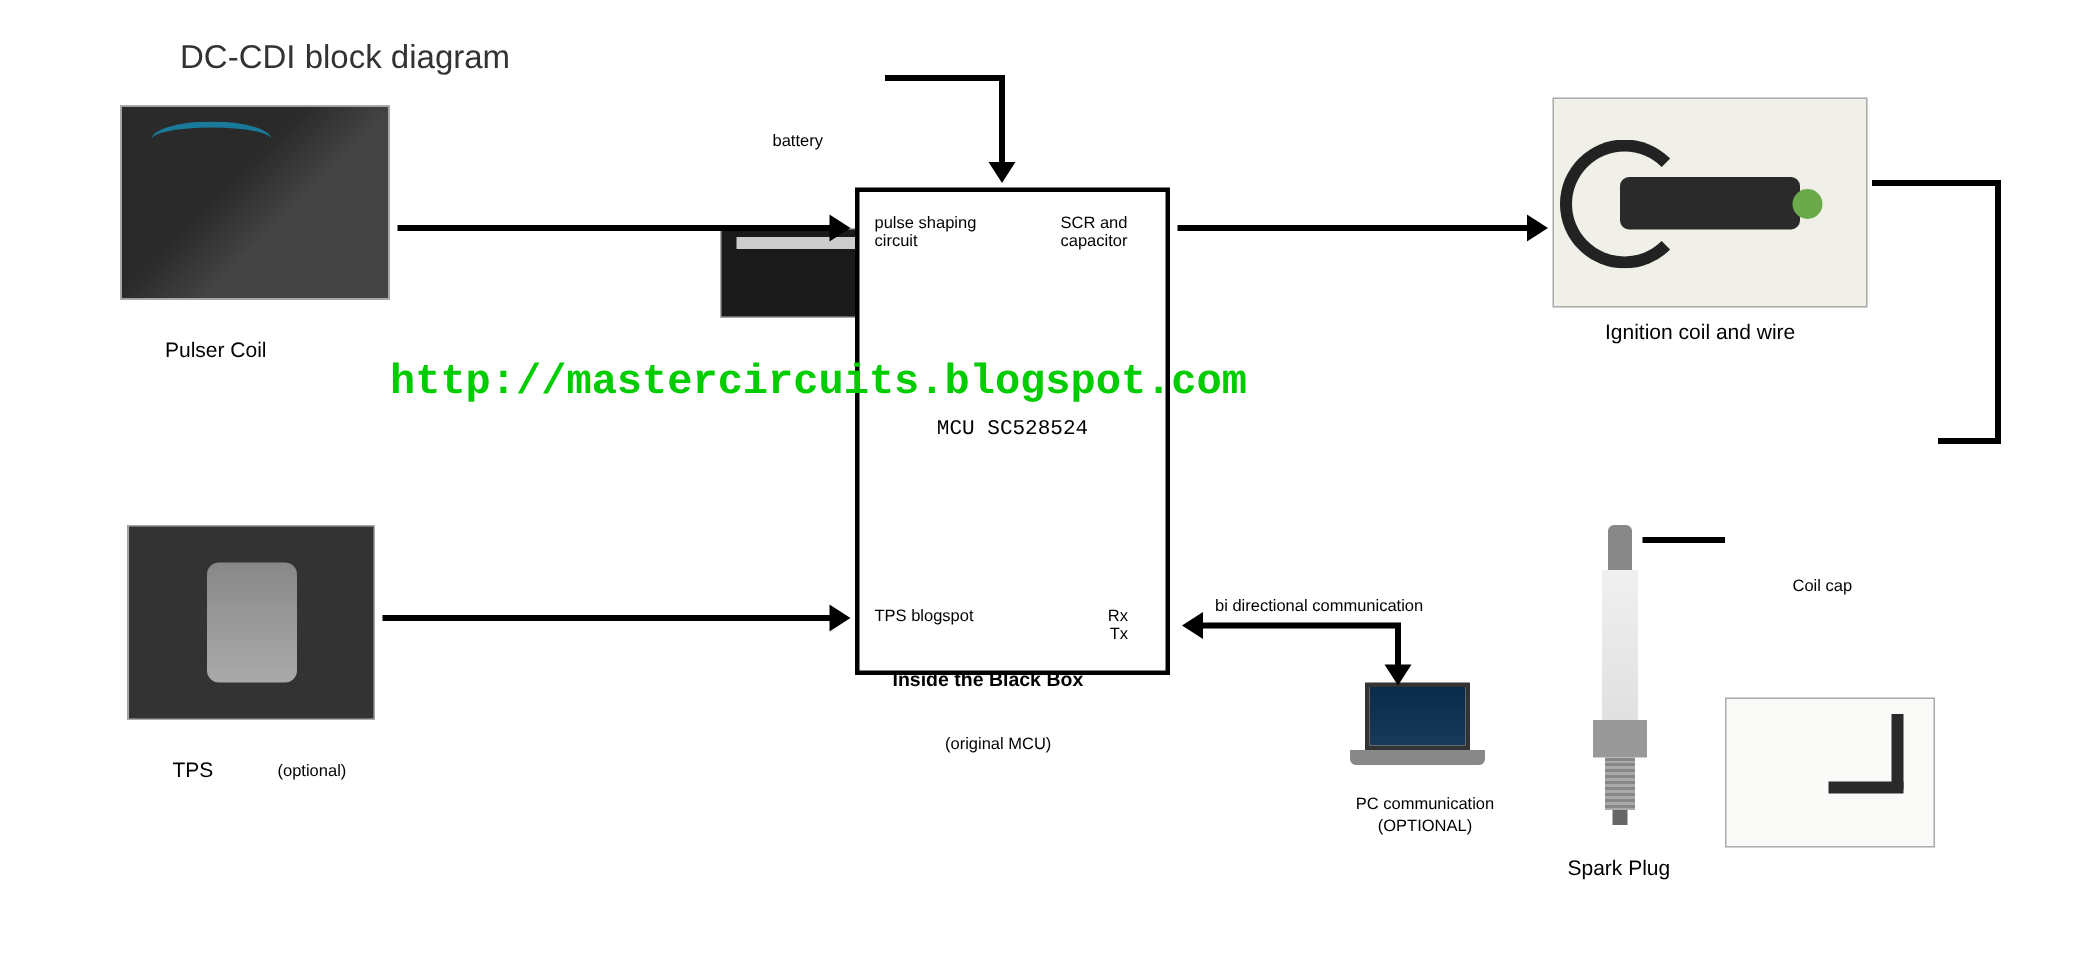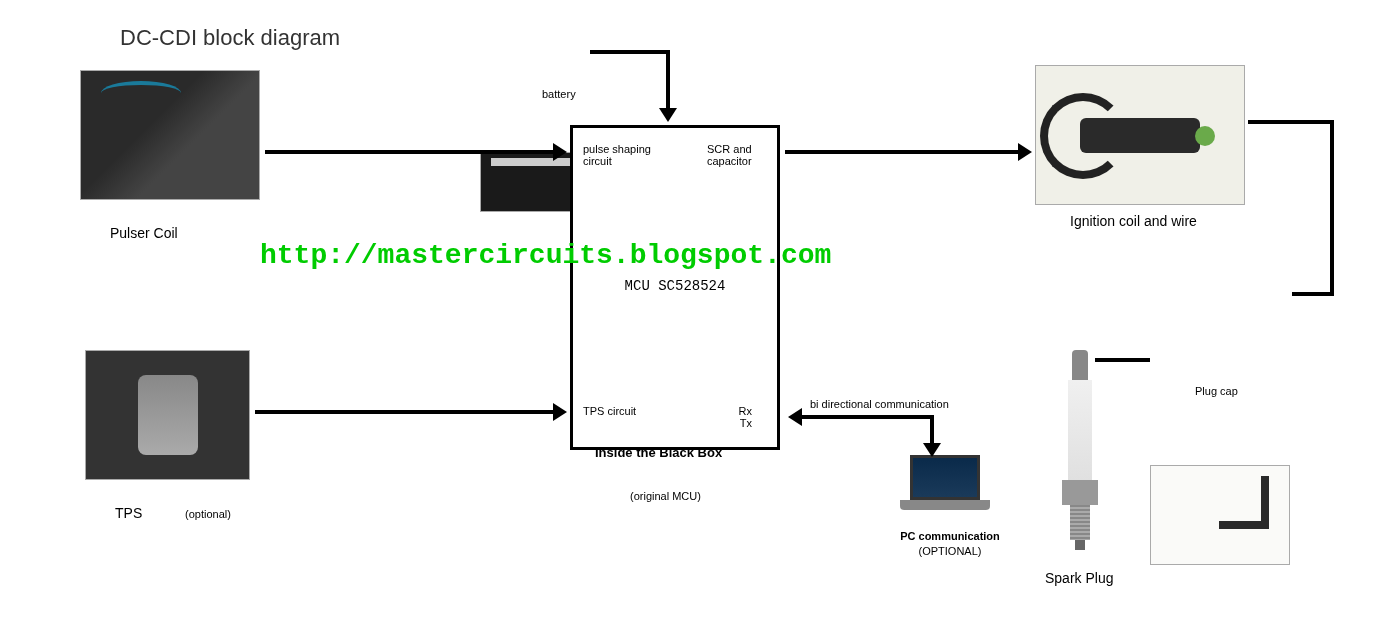--- a/index.html
+++ b/index.html
@@ -212,61 +212,61 @@
 <body>
 
 <div class="title">DC-CDI block diagram</div>
 
 <div class="watermark">http://mastercircuits.blogspot.com</div>
 
 <div class="component-img pulser-coil" style="top:70px; left:80px; width:180px; height:130px;"></div>
 <div class="component-label" style="top:225px; left:110px;">Pulser Coil</div>
 
 <div class="component-img battery-img" style="top:22px; left:480px; width:105px; height:60px;"></div>
-<div class="component-label small" style="top:88px; left:515px;margin-left:27px;">battery</div>
+<div class="component-label small" style="top:88px; left:515px;">battery</div>
 
 <div class="component-img tps-img" style="top:350px; left:85px; width:165px; height:130px;">
   <div class="carb"></div>
 </div>
 <div class="component-label" style="top:505px; left:115px;">TPS</div>
 <div class="component-label small" style="top:508px; left:185px;">(optional)</div>
 
 <div class="block-box main-box">
   <div class="box-label" style="top:15px; left:10px; width:80px;">pulse shaping circuit</div>
   <div class="box-label" style="top:15px; right:10px; width:60px;">SCR and capacitor</div>
   <div class="box-label center" style="top:150px; left:0;">MCU SC528524</div>
-  <div class="box-label" style="bottom:30px; left:10px;">TPS circuit</div>
+  <div class="box-label" style="bottom:30px; left:10px;">TPS blogspot</div>
   <div class="box-label" style="bottom:30px; right:25px;margin-left:10px;">Rx</div>
   <div class="box-label" style="bottom:18px; right:25px;">Tx</div>
 </div>
 <div class="component-label" style="top:445px; left:595px; font-size:13px;font-weight:bold;">Inside the Black Box</div>
 <div class="component-label small" style="top:490px; left:630px;">(original MCU)</div>
 
 <div class="component-img ignition-coil-img" style="top:65px; left:1035px; width:210px; height:140px;">
   <div class="coil-body"></div>
 </div>
 <div class="component-label" style="top:213px; left:1070px;">Ignition coil and wire</div>
 
 <div class="component-img plug-cap-img" style="top:275px; left:1150px; width:140px; height:100px;"></div>
-<div class="component-label small" style="top:385px; left:1195px;">Plug cap</div>
+<div class="component-label small" style="top:385px; left:1195px;">Coil cap</div>
 
 <div class="spark-plug" style="top:350px; left:1060px;">
   <div class="sp-top"></div>
   <div class="sp-ceramic"></div>
   <div class="sp-hex"></div>
   <div class="sp-thread"></div>
   <div class="sp-tip"></div>
 </div>
 <div class="component-label" style="top:570px; left:1045px;">Spark Plug</div>
 
 <div class="laptop" style="top:455px; left:900px;">
   <div class="laptop-screen"></div>
   <div class="laptop-base"></div>
 </div>
-<div class="component-label small" style="top:530px; left:895px; text-align:center; width:110px;font-weight:bold;">PC communication</div>
+<div class="component-label small" style="top:530px; left:895px; text-align:center; width:110px;">PC communication</div>
 <div class="component-label small" style="top:545px; left:895px; text-align:center; width:110px;">(OPTIONAL)</div>
 
 <div class="line arrow-right" style="top:150px; left:265px; width:290px; height:4px;"></div>
 
 <div class="line" style="top:50px; left:590px; width:80px; height:4px;"></div>
 <div class="line arrow-down" style="top:50px; left:666px; width:4px; height:60px;"></div>
 
 <div class="line arrow-right" style="top:410px; left:255px; width:300px; height:4px;"></div>
 
 <div class="line arrow-right" style="top:150px; left:785px; width:235px; height:4px;"></div>

